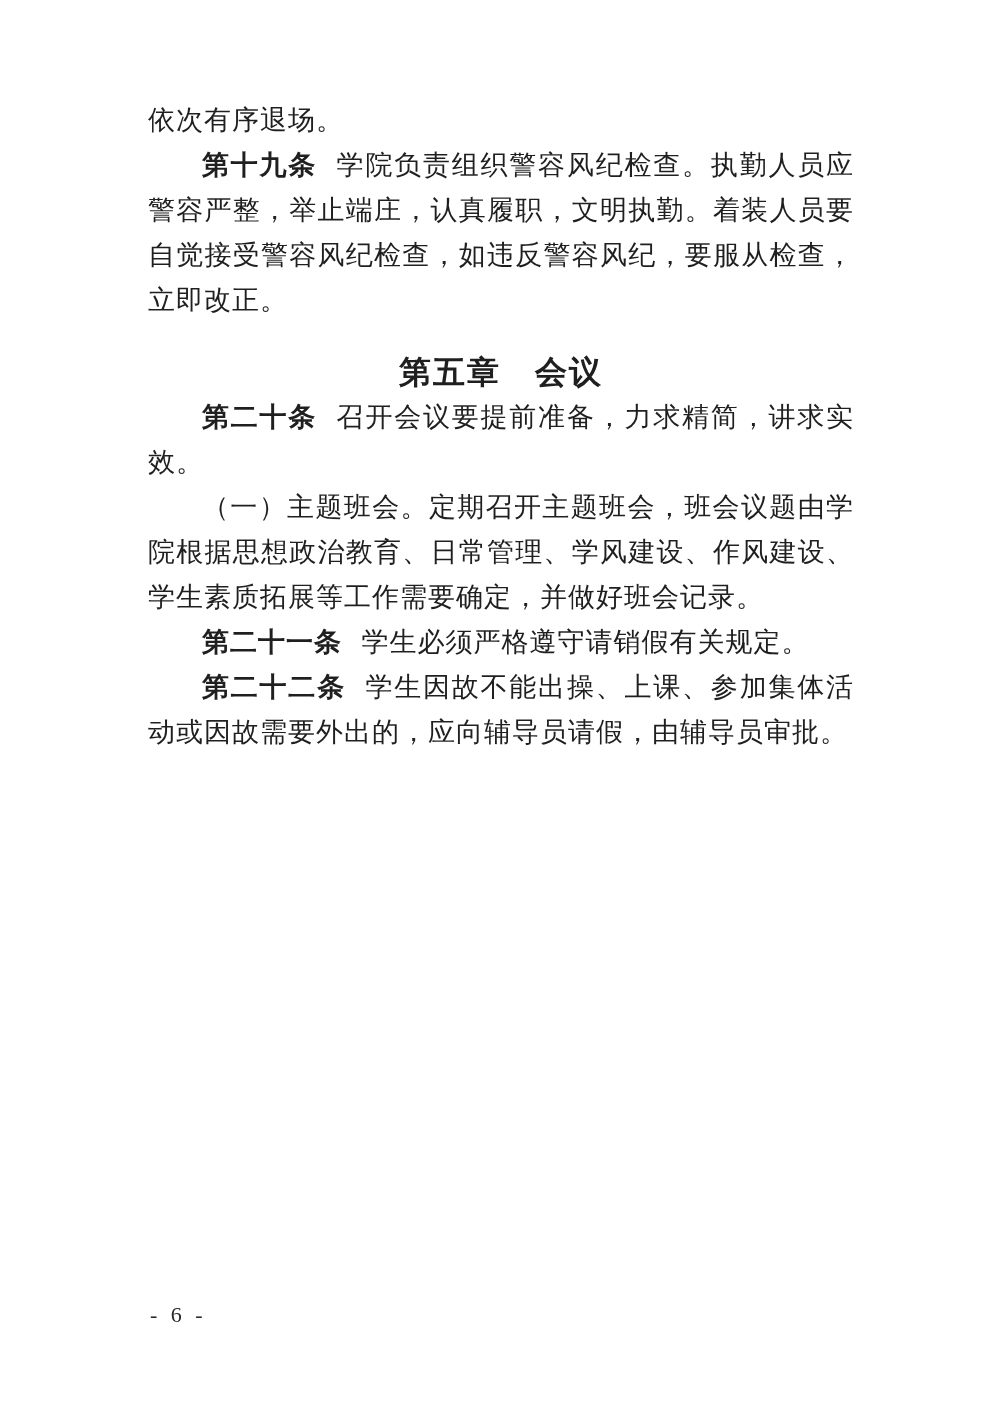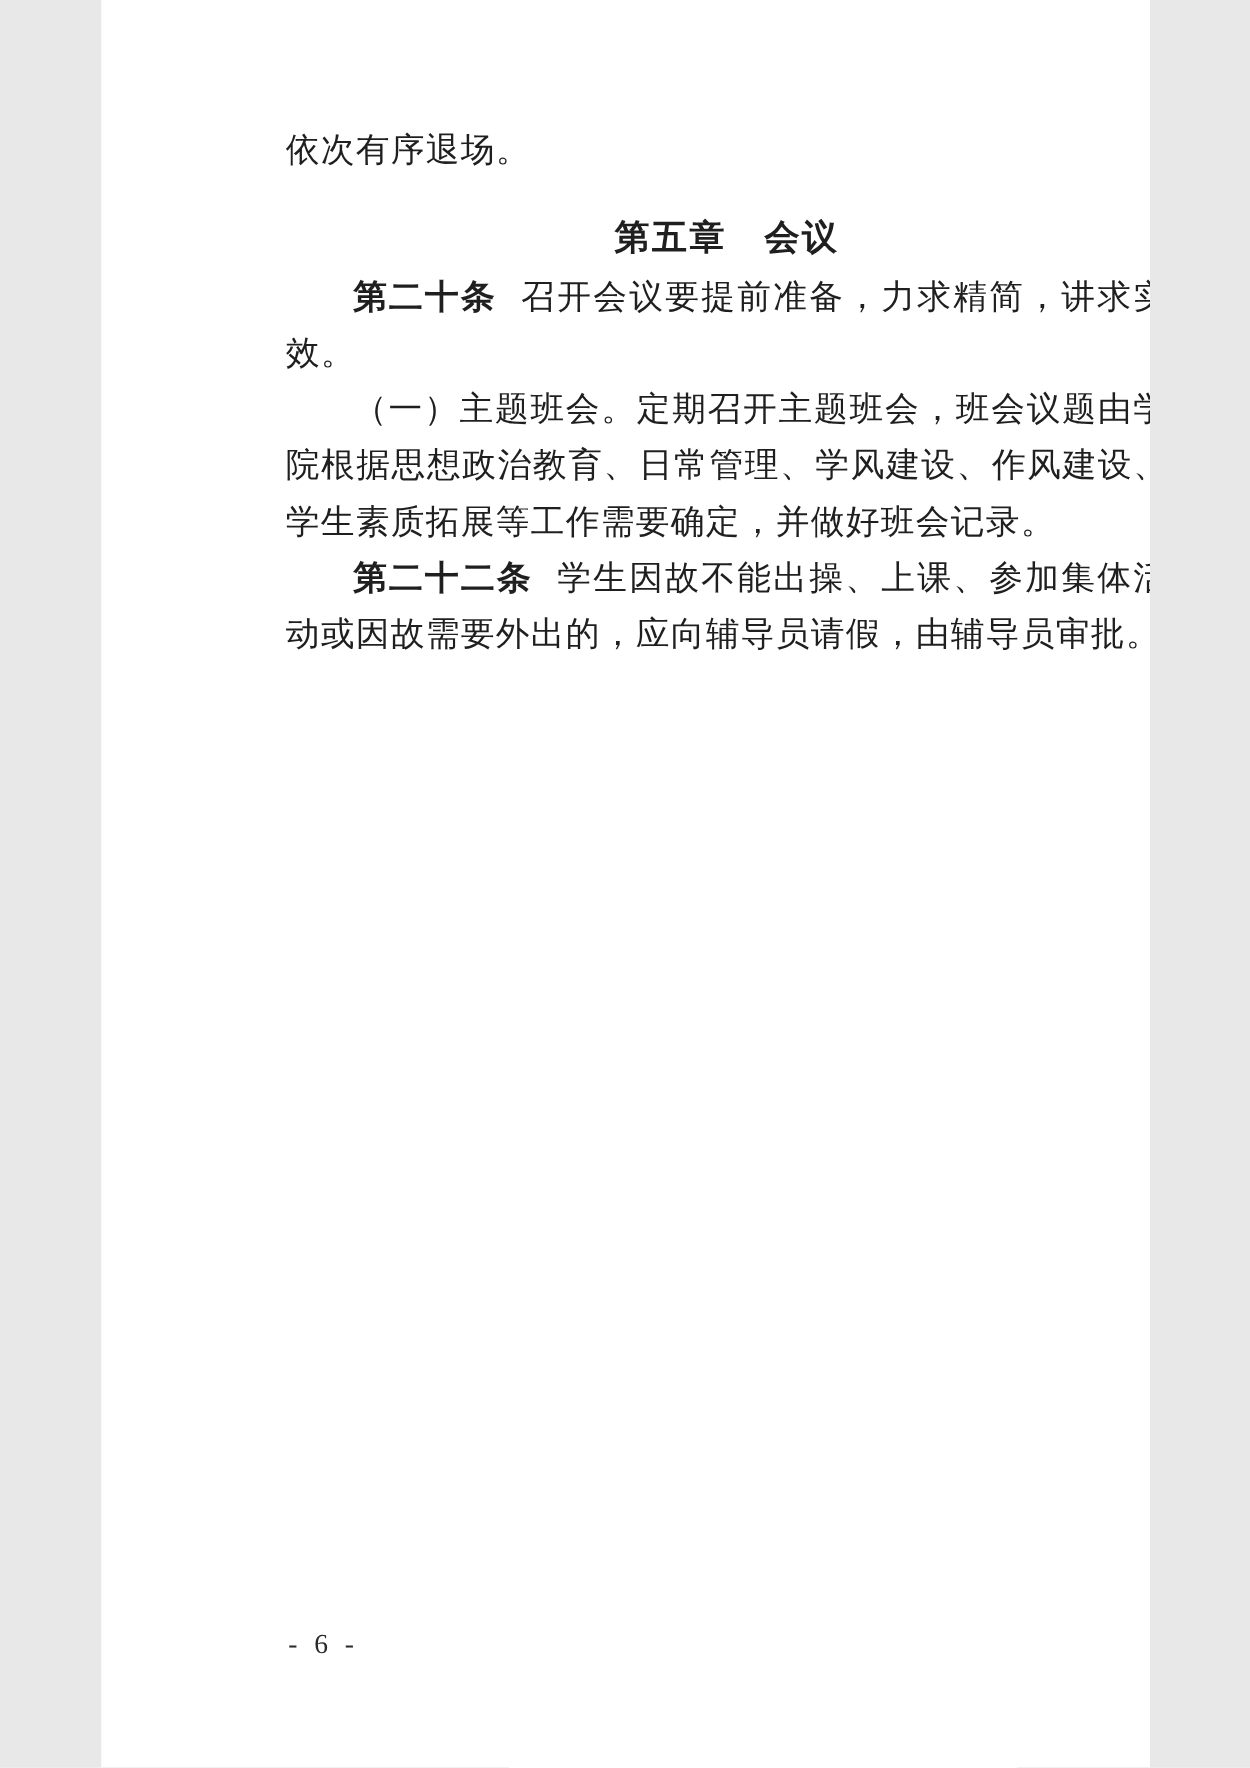--- a/index.html
+++ b/index.html
@@ -2,21 +2,21 @@
 <html><head>
 <meta charset="utf-8">
 <style>
   html, body {
     margin: 0;
     padding: 0;
     background: #e8e8e8;
   }
   .page {
     position: relative;
-    width: 839px;
+    width: 1000px;
     height: 1414px;
     margin: 0 auto;
     background: #ffffff;
     font-family: "Liberation Serif", serif;
     color: #1f1f1f;
     overflow: hidden;
   }
   .content {
     position: absolute;
     left: 148px;
@@ -30,23 +30,23 @@
     text-align: justify;
     letter-spacing: 1px;
   }
   .indent {
     text-indent: 2em;
   }
   .chapter {
     margin-top: 27px;
     text-align: center;
     text-indent: 0;
-    font-family: Liberation Mono, monospace;
+    font-family: Liberation Serif, serif;
     font-weight: bold;
-    font-size: 28px;
+    font-size: 32px;
     letter-spacing: 2px;
   }
   .article-label {
     font-family: "Liberation Sans", sans-serif;
     font-weight: bold;
     margin-right: 0.72em;
   }
   .footer {
     position: absolute;
     left: 150px;
@@ -58,29 +58,31 @@
   }
 </style>
 </head>
 <body>
 
 <div class="page">
   <div class="content">
 
     <p class="para"><span>依次有序退场。</span></p>
 
+    <p class="para indent"><span class="article-label">第十九条</span><span>学院负责组织警容风纪检查。执勤人员应警容严整，举止端庄，认真履职，文明执勤。着装人员要自觉接受警容风纪检查，如违反警容风纪，要服从检查，立即改正。</span></p>
 
     <p class="para chapter">第五章　会议</p>
 
     <p class="para indent"><span class="article-label">第二十条</span><span>召开会议要提前准备，力求精简，讲求实效。</span></p>
 
     <p class="para indent"><span>（一）主题班会。定期召开主题班会，班会议题由学院根据思想政治教育、日常管理、学风建设、作风建设、学生素质拓展等工作需要确定，并做好班会记录。</span></p>
 
 
 
+    <p class="para indent"><span class="article-label">第二十一条</span><span>学生必须严格遵守请销假有关规定。</span></p>
 
     <p class="para indent"><span class="article-label">第二十二条</span><span>学生因故不能出操、上课、参加集体活动或因故需要外出的，应向辅导员请假，由辅导员审批。</span></p>
 
 
 
   </div>
 
   <div class="footer">- 6 -</div>
 </div>
 

